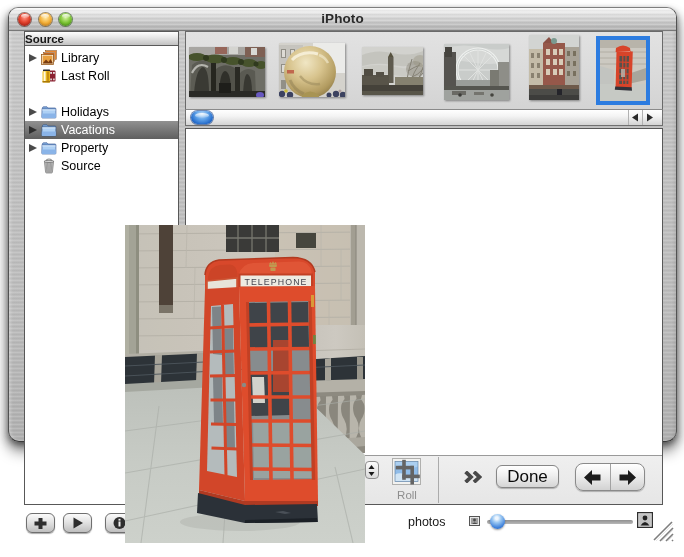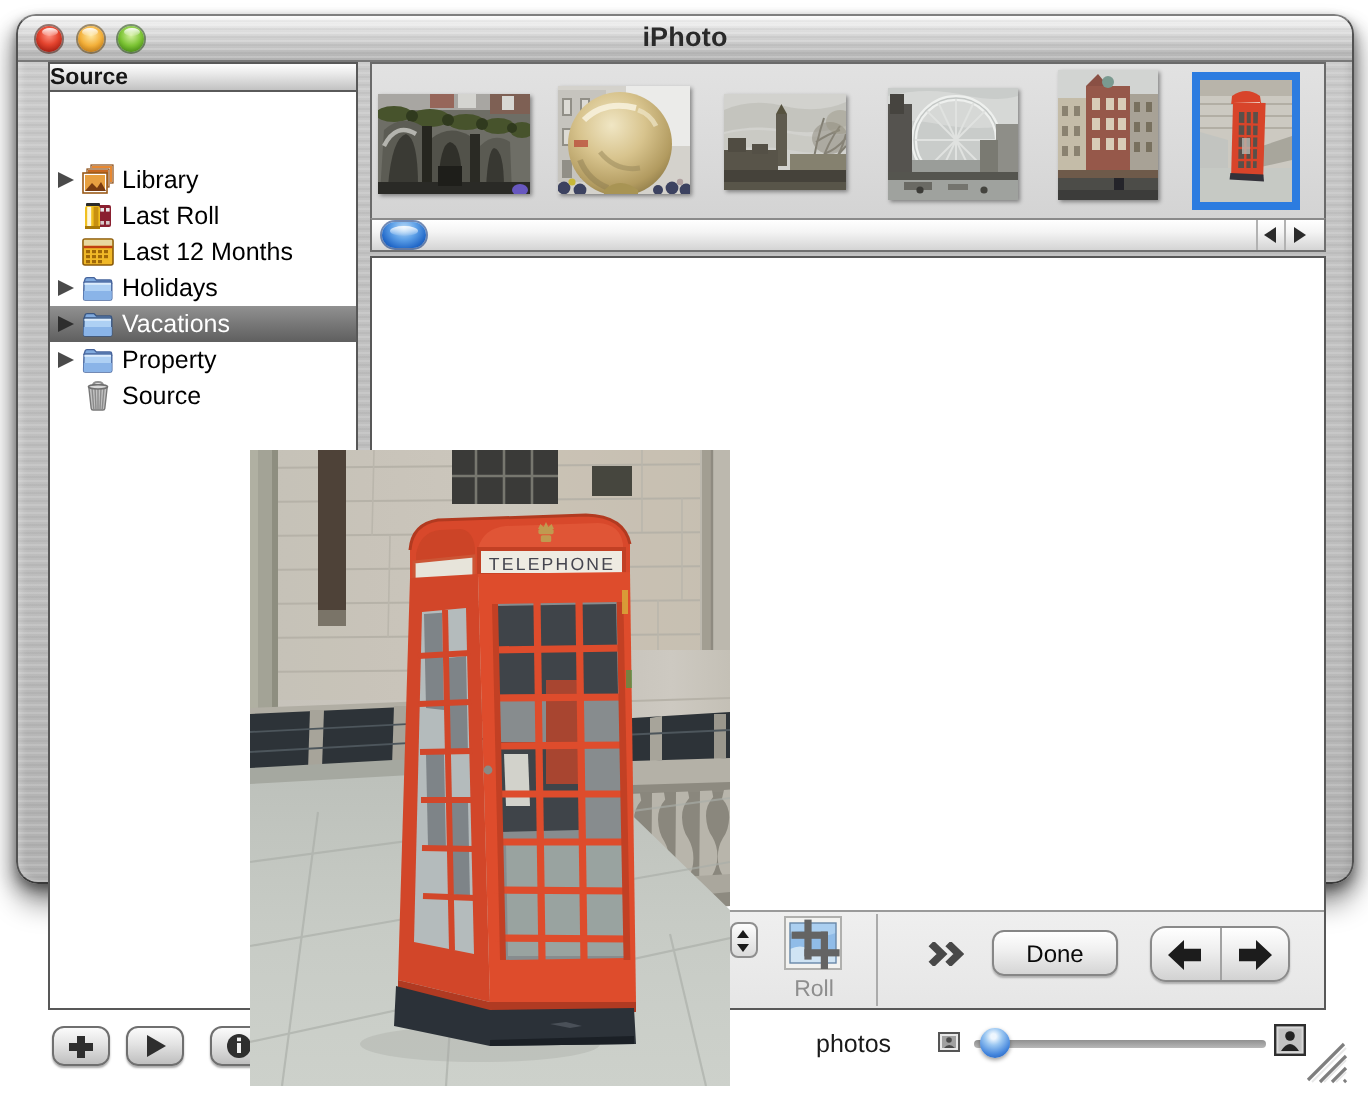--- a/index.html
+++ b/index.html
@@ -31,21 +31,21 @@
 #tl-y { left:29.5px; background:radial-gradient(circle at 50% 35%, #ffeaa6 0%, #f3b03a 50%, #b06d12 90%, #7c4a08 100%); box-shadow:0 0 0 1px rgba(90,60,8,.55);}
 #tl-g { left:50px; background:radial-gradient(circle at 50% 35%, #d6f2a2 0%, #7cc434 50%, #3c7c10 90%, #2a5a0a 100%); box-shadow:0 0 0 1px rgba(30,70,10,.55);}
 
 
 #sidebar { left:15px; top:23px; width:155px; height:474px; background:#fff;
   border:1px solid #585858; }
 #srchead { left:0; top:0; width:153px; height:14px;
   background:linear-gradient(180deg,#fefefe 0,#e8e8e8 40%,#c2c2c2 100%);
   border-bottom:1px solid #5a5a5a; text-align:left;
   font-size:11.5px; font-weight:bold; color:#161616; line-height:14px; }
-.row { left:0; width:153px; height:18px; font-size:12.5px; color:#000;margin-top:32px; }
+.row { left:0; width:153px; height:18px; font-size:12.5px; color:#000; }
 .row .lbl { position:absolute; left:36px; top:2px; }
 .row svg { position:absolute; left:16px; top:1px; }
 .tri { position:absolute; left:4px; top:4.5px; width:0; height:0;
   border-left:8px solid #4a4a4a; border-top:4.5px solid transparent; border-bottom:4.5px solid transparent; }
 #rowsel { background:linear-gradient(180deg,#919191 0,#757575 55%,#5f5f5f 100%); color:#fff; }
 #rowsel .tri { border-left-color:#2e2e2e; }
 
 
 #thumbpanel { left:176px; top:23px; width:478px; height:95px;
   border:1px solid #6a6a6a;
@@ -67,21 +67,21 @@
 #toolbar { left:0; top:326px; width:476px; height:49px; border-top:1px solid #9a9a9a;
   background:linear-gradient(180deg,#efefef 0,#e6e6e6 100%); }
 #stepper { left:179px; top:5px; width:14px; height:18px; border:1px solid #8e8e8e; border-radius:4px;
   background:linear-gradient(180deg,#fdfdfd,#dadada); }
 #cropicon { left:206px; top:2px; width:29px; height:27px; }
 #croplbl { left:194px; top:33px; width:54px; text-align:center; font-size:11.5px; color:#8e8e8e; }
 #tbsep { left:252px; top:1px; width:1px; height:46px; background:#ababab; }
 #donebtn { left:310px; top:9px; width:63px; height:23px; border:1px solid #868686; border-radius:6px;
   background:linear-gradient(180deg,#ffffff 0,#efefef 45%,#d5d5d5 100%);
   box-shadow:0 1px 1px rgba(0,0,0,.25);
-  text-align:center; font-size:12px; color:#0a0a0a; line-height:22px; }
+  text-align:center; font-size:17px; color:#0a0a0a; line-height:22px; }
 #navbtns { left:389px; top:7px; width:70px; height:28px; border:1px solid #8a8a8a; border-radius:8px;
   background:linear-gradient(180deg,#ffffff 0,#eeeeee 45%,#d2d2d2 100%);
   box-shadow:0 1px 1px rgba(0,0,0,.25); }
 #navdiv { left:34px; top:0; width:1px; height:26px; background:#a2a2a2; }
 
 
 .bbtn { top:505px; width:29px; height:20px; border:1px solid #6f6f6f; border-radius:6px;
   background:linear-gradient(180deg,#fbfbfb 0,#e3e3e3 45%,#bfbfbf 100%);
   box-shadow:0 1px 1px rgba(90,90,90,.5); }
 #photostxt { left:353px; top:507px; font-size:12.5px; color:#1a1a1a;margin-left:46px; }
@@ -131,41 +131,20 @@
             <rect x="12" y="4" width="1.8" height="1.8" fill="#e8e8e8"></rect>
             <rect x="9.2" y="10.5" width="1.8" height="1.8" fill="#d8c8c8"></rect>
             <rect x="12" y="10.5" width="1.8" height="1.8" fill="#d8c8c8"></rect>
             <rect x="2" y="1.5" width="7" height="1.8" rx=".5" fill="#2a2a2a"></rect>
             <rect x="1.5" y="3" width="7.5" height="11.5" rx="1" fill="#f0c020"></rect>
             <rect x="2.6" y="3.4" width="2" height="10.8" fill="#fff8e0"></rect>
             <rect x="5.8" y="3.4" width="2.4" height="10.8" fill="#c89010"></rect>
             <rect x="1.5" y="13" width="7.5" height="1.5" fill="#a87808"></rect>
           </svg>
           <span class="lbl">Last Roll</span>
-        </div>
-   <div class="abs row" style="top:53px">
-          <svg width="16" height="16" viewBox="0 0 16 16">
-            <rect x="0.5" y="1.5" width="15" height="13" rx="1" fill="#f0b828" stroke="#8a5a08" stroke-width=".8"></rect>
-            <rect x="0.9" y="1.9" width="14.2" height="3" fill="#e8d8a0"></rect>
-            <rect x="0.9" y="4.9" width="14.2" height="1.2" fill="#c04010"></rect>
-            <g fill="#a06808">
-              <rect x="2" y="7" width="2" height="1.6"></rect>
-              <rect x="5" y="7" width="2" height="1.6"></rect>
-              <rect x="8" y="7" width="2" height="1.6"></rect>
-              <rect x="11" y="7" width="2" height="1.6"></rect>
-              <rect x="2" y="9.5" width="2" height="1.6"></rect>
-              <rect x="5" y="9.5" width="2" height="1.6"></rect>
-              <rect x="8" y="9.5" width="2" height="1.6"></rect>
-              <rect x="11" y="9.5" width="2" height="1.6"></rect>
-              <rect x="2" y="12" width="2" height="1.6"></rect>
-              <rect x="5" y="12" width="2" height="1.6"></rect>
-              <rect x="8" y="12" width="2" height="1.6"></rect>
-            </g>
-          </svg>
-          <span class="lbl">Last 12 Months</span>
         </div>
    <div class="abs row" style="top:71px">
           <span class="tri"></span>
           <svg width="16" height="16" viewBox="0 0 16 16" class="fold">
             <path d="M1 5.2 L1.6 3.4 Q1.8 2.8 2.5 2.8 L6 2.8 L7.2 4 L14 4 Q14.8 4 14.8 4.8 L14.8 5.6 Z" fill="#80aade" stroke="#46649c" stroke-width=".7"></path>
             <path d="M.8 13.2 L1 5.6 Q1 5 1.7 5 L14.2 5 Q14.9 5 14.9 5.7 L14.9 13.2 Q14.9 14 14.1 14 L1.6 14 Q.8 14 .8 13.2Z" fill="#aed0f4" stroke="#46649c" stroke-width=".7"></path>
             <path d="M1.2 6.4 L14.5 6.4 L14.5 5.4 L1.2 5.4Z" fill="#dcecfc"></path>
             <path d="M.9 9.5 L14.9 9.5 L14.9 13.2 Q14.9 14 14.1 14 L1.6 14 Q.8 14 .8 13.2Z" fill="#8ab4e8"></path>
           </svg>
           <span class="lbl">Holidays</span>

